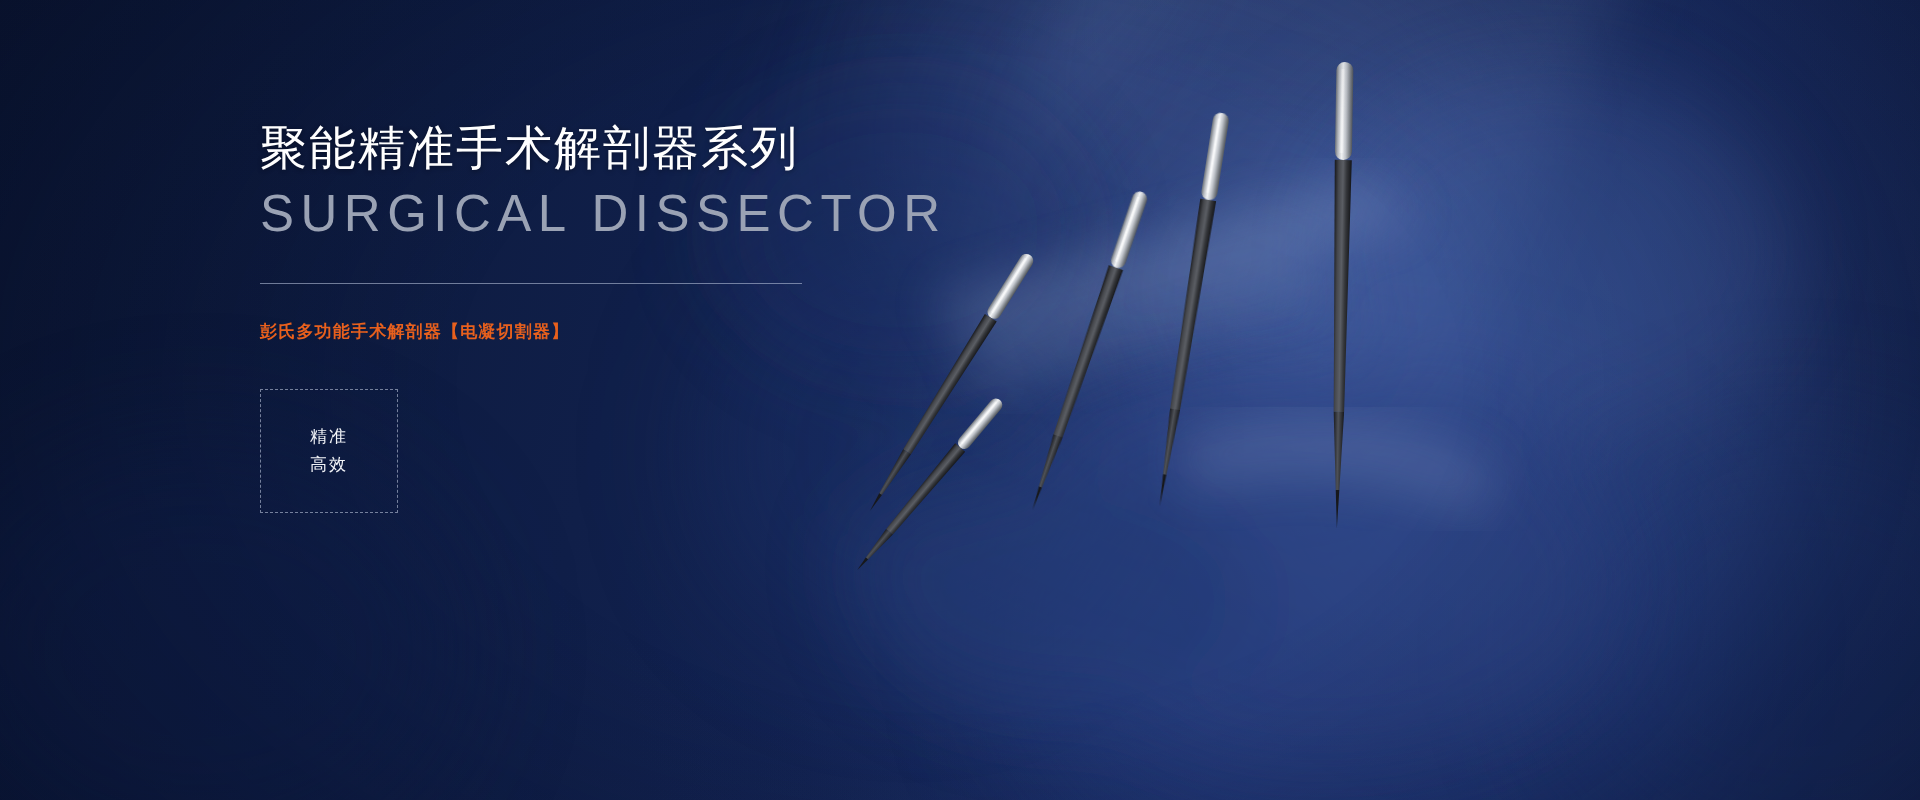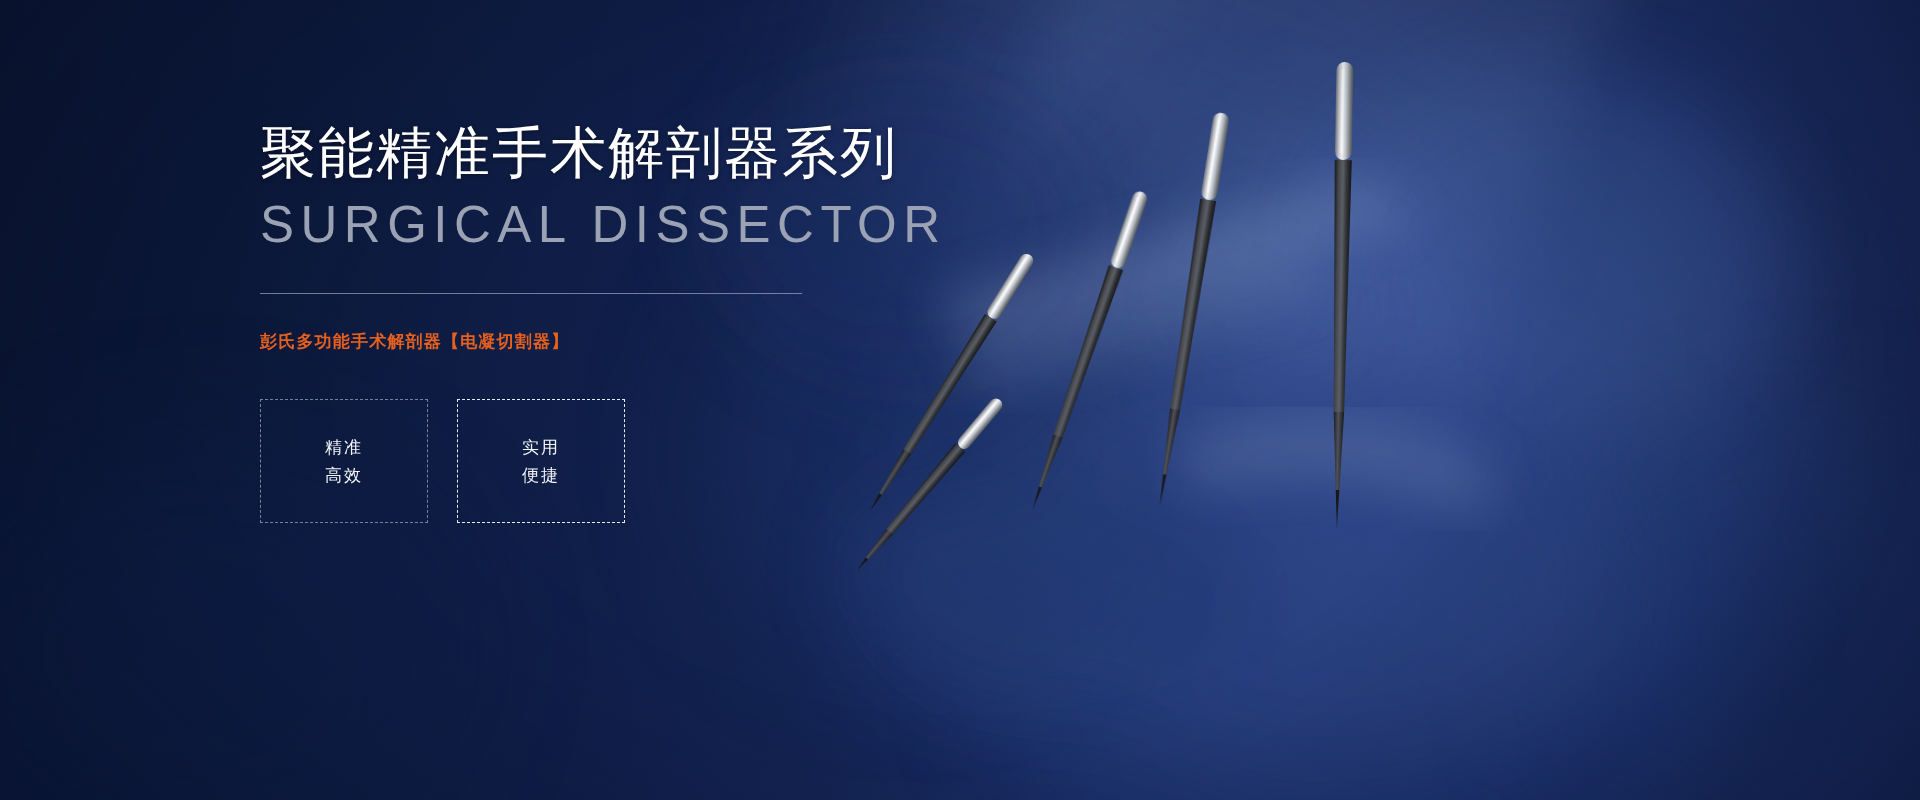--- a/index.html
+++ b/index.html
@@ -78,21 +78,21 @@
   
   .content {
     position: absolute;
     left: 260px;
     top: 120px;
     width: 760px;
     z-index: 5;
   }
 
   .title-cn {
-    font-size: 56px;
+    font-size: 47px;
     line-height: 1.18;
     letter-spacing: 2px;
     color: #ffffff;
     font-weight: 400;
     white-space: nowrap;
     text-shadow: 0 1px 5px rgba(0,0,0,0.38);
   }
 
   .title-en {
     margin-top: 8px;
@@ -120,21 +120,21 @@
     white-space: nowrap;
   }
 
   .feature-row {
     margin-top: 46px;
     display: flex;
     gap: 29px;
   }
 
   .feature-box {
-    width: 168px;
+    width: 138px;
     height: 124px;
     border: 1.6px dashed rgba(182,192,214,0.62);
     display: flex;
     flex-direction: column;
     align-items: center;
     justify-content: center;
     gap: 11px;
   }
   .feature-box.bright {
     border-color: rgba(250,252,255,0.92);
@@ -260,20 +260,16 @@
 
     <div class="divider"></div>
 
     <div class="subtitle">彭氏多功能手术解剖器【电凝切割器】</div>
 
     <div class="feature-row">
       <div class="feature-box">
         <span>精准</span>
         <span>高效</span>
       </div>
-      <div class="feature-box bright">
-        <span>实用</span>
-        <span>便捷</span>
-      </div>
     </div>
   </div>
 
 </div>
 
 </body></html>

